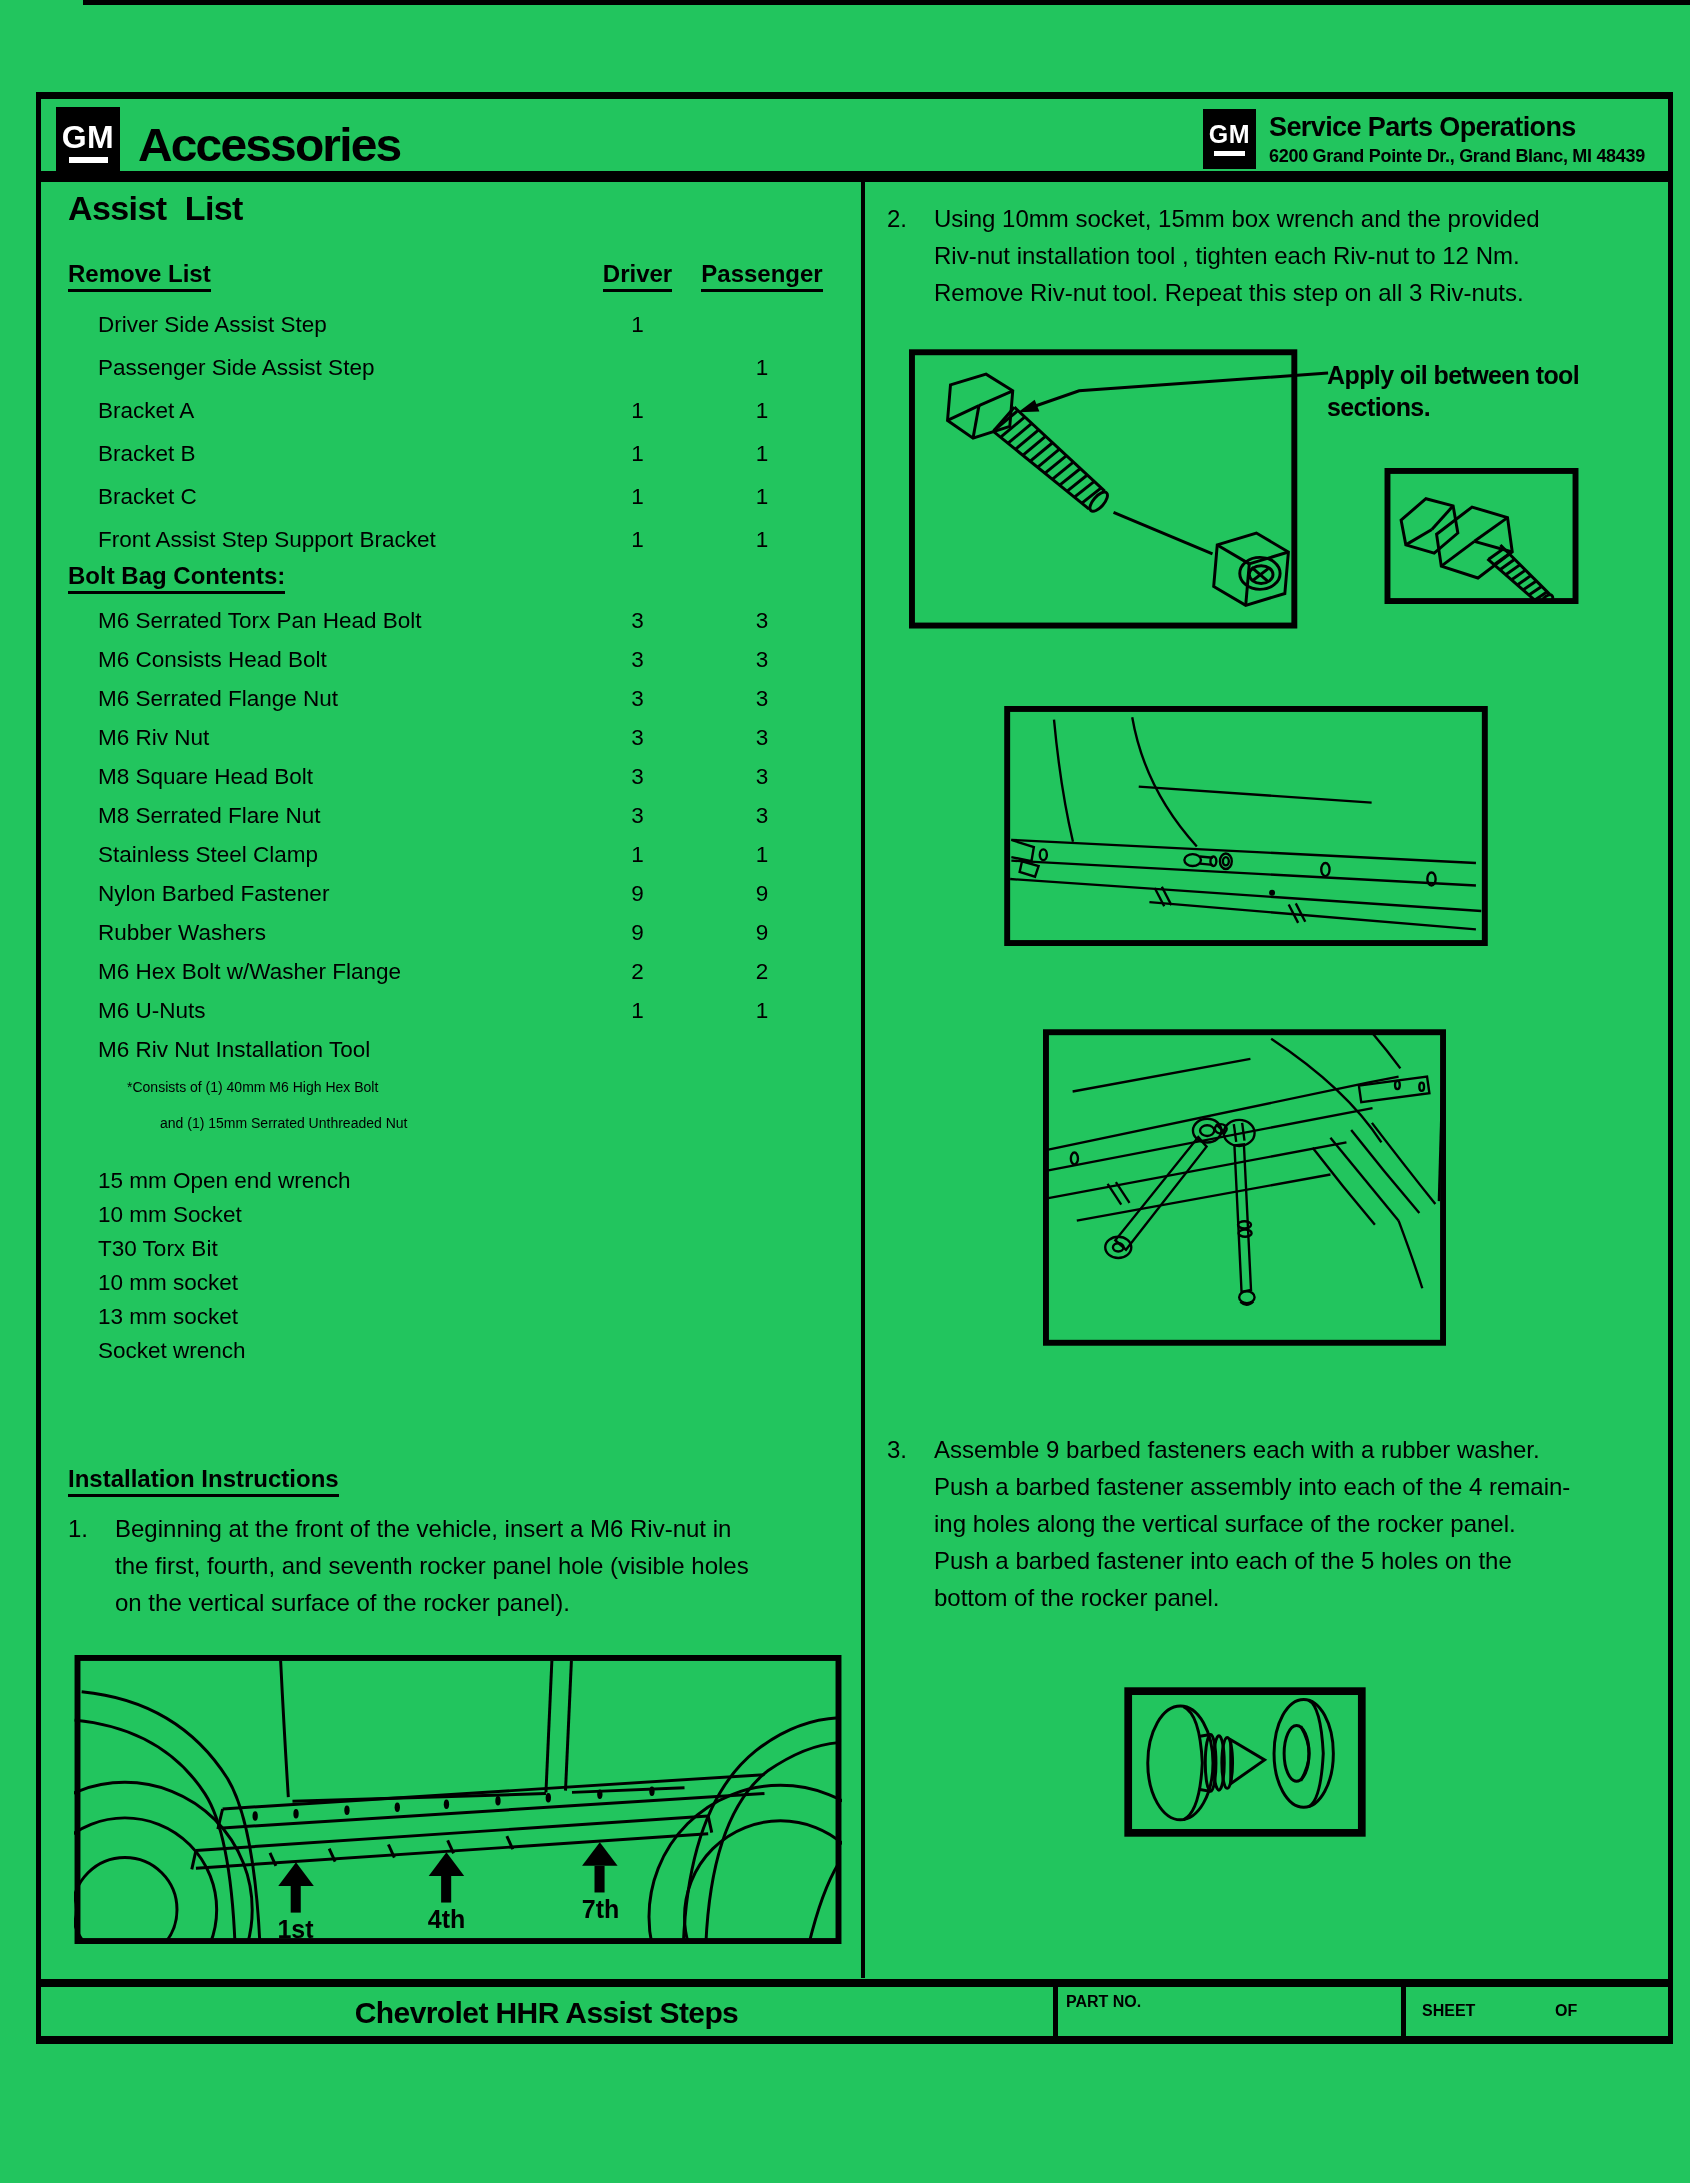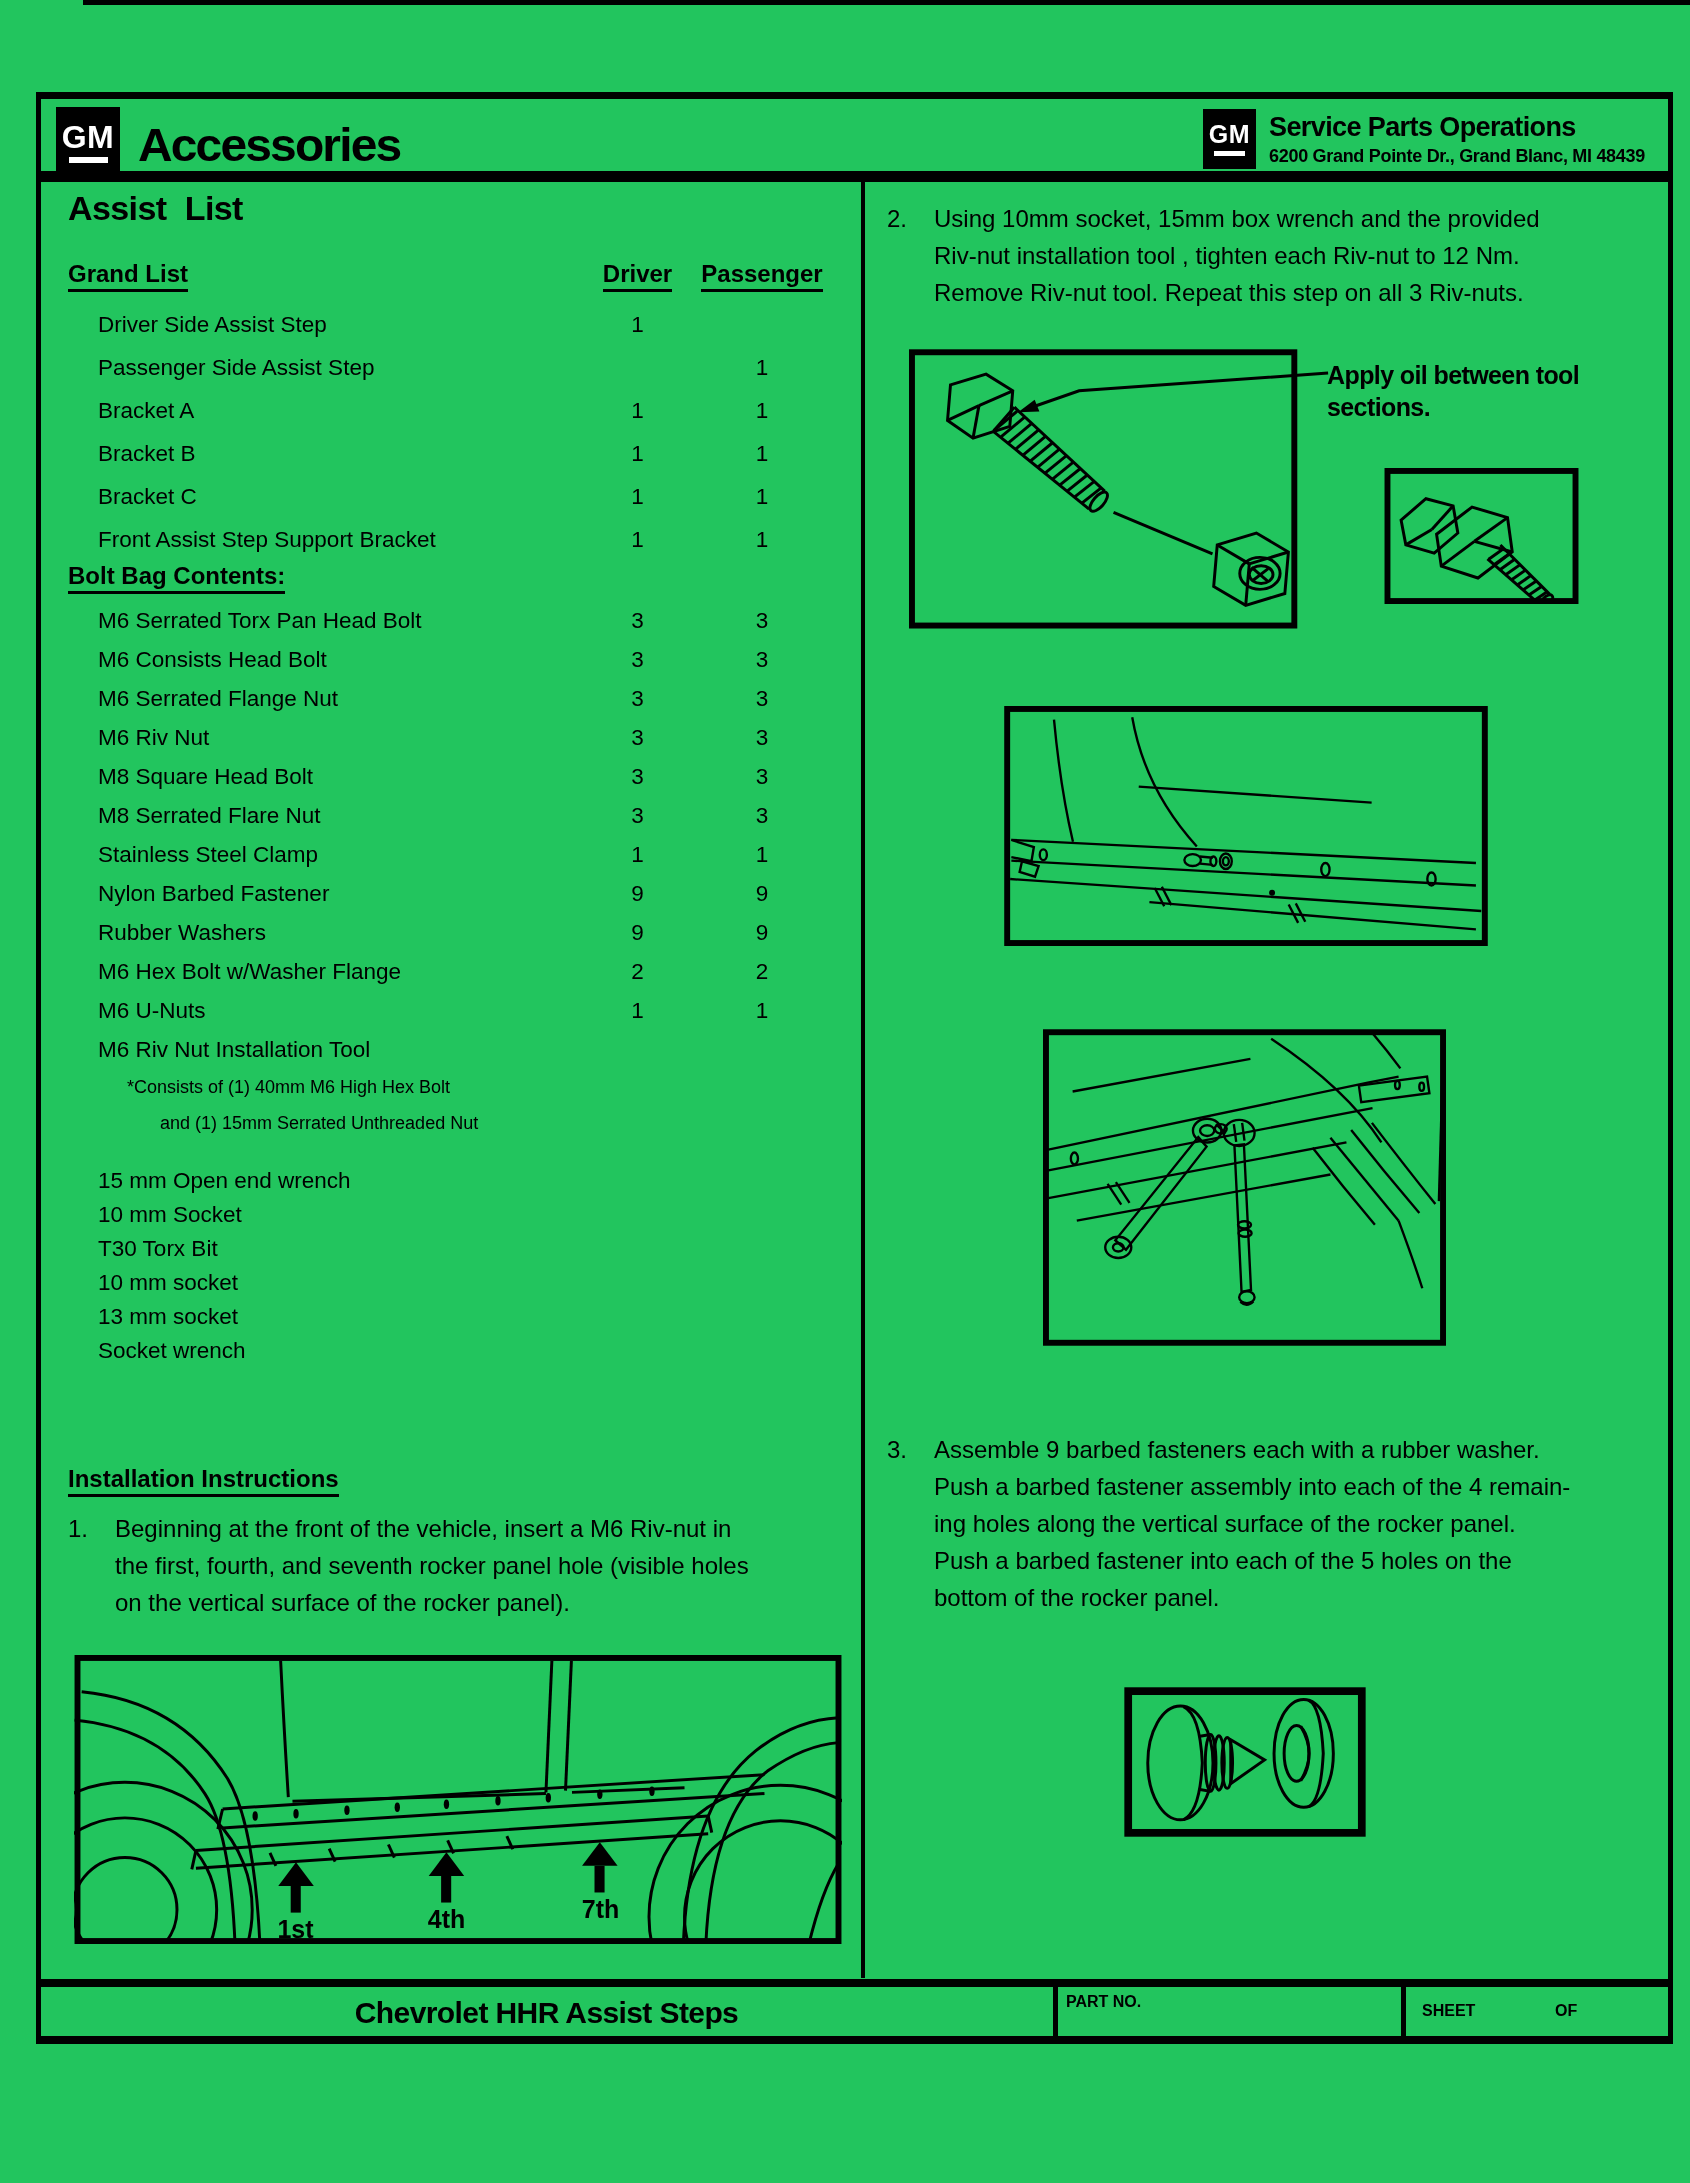--- a/index.html
+++ b/index.html
@@ -19,21 +19,21 @@
   .u{border-bottom:3px solid #000;padding-bottom:1.8px;}
   .tbl{position:absolute;width:777px;}
   .thead{display:grid;grid-template-columns:522px 95px 154px;height:43px;align-items:start;font-weight:bold;font-size:24px;}
   .thead .hc{justify-self:center;}
   .prow{display:grid;grid-template-columns:522px 95px 154px;align-items:center;font-size:22.5px;}
   .prow .pname{padding-left:30px;}
   .prow .pnum{text-align:center;}
   .parts .prow{height:43px;}
   .bolts .prow{height:39px;}
   .sechead{font-weight:bold;font-size:24px;height:39px;}
-  .note{font-size:18px;height:36px;display:flex;align-items:center;}
+  .note{font-size:14px;height:36px;display:flex;align-items:center;}
   .tools .item{font-size:22.5px;height:34px;display:flex;align-items:center;padding-left:30px;}
   .step{position:absolute;display:grid;grid-template-columns:47px 1fr;font-size:24px;line-height:37px;}
   .step .lines div{white-space:nowrap;}
   .dlabel{position:absolute;font-weight:bold;text-align:center;}
   .toolnote{position:absolute;font-weight:bold;font-size:25px;line-height:32px;width:279px;letter-spacing:-0.6px;}
   svg{display:block;}
   
   .ftitle{position:absolute;font-weight:bold;text-align:center;letter-spacing:-0.6px;}
   .fsmall{position:absolute;font-weight:bold;}
 </style>
@@ -61,21 +61,21 @@
     <span class="gm" style="font-size:25px;">GM</span>
     <span class="gm-underbar" style="width:31px;height:4.7px;"></span>
   </div>
   <div class="spo-title" style="left:1269px;top:112px;font-size:27px;">Service Parts Operations</div>
   <div class="spo-addr" style="left:1269px;top:146px;font-size:18px;">6200 Grand Pointe Dr., Grand Blanc, MI 48439</div>
 
   <div class="title" style="left:68px;top:189px;font-size:34px;">Assist List</div>
 
   <div class="tbl parts" style="left:68px;top:260px;">
     <div class="thead">
-      <span><span class="u">Grand List</span></span>
+      <span><span class="u">Remove List</span></span>
       <span class="hc"><span class="u">Driver</span></span>
       <span class="hc"><span class="u">Passenger</span></span>
     </div>
     <div class="prow">
         <span class="pname">Driver Side Assist Step</span>
         <span class="pnum">1</span>
         <span class="pnum"></span>
       </div>
     <div class="prow">
         <span class="pname">Passenger Side Assist Step</span>

